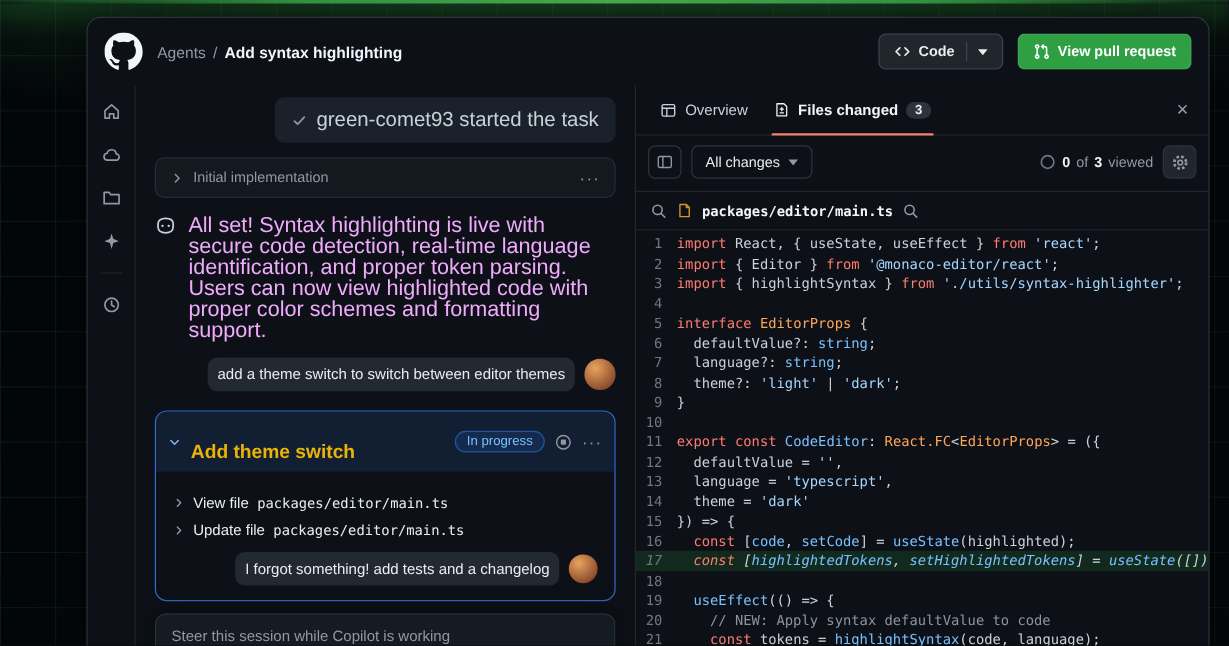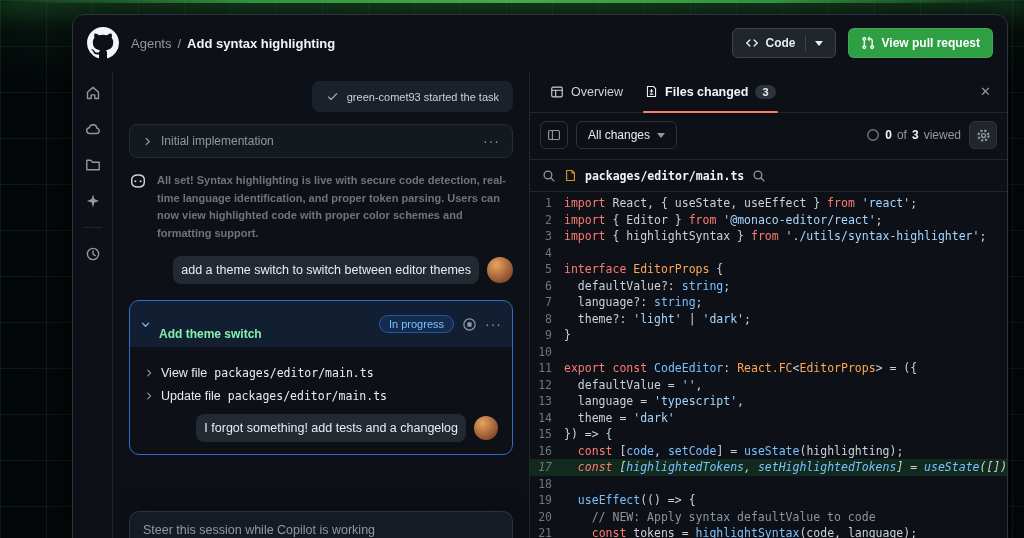--- a/index.html
+++ b/index.html
@@ -45,41 +45,41 @@
   .rail { width:40px; border-right:1px solid #21262d; display:flex; flex-direction:column;
     align-items:center; padding-top:8px; gap:8px; flex-shrink:0; }
   .rail-btn { width:28px; height:28px; display:flex; align-items:center; justify-content:center;
     color:#9198a1; border-radius:6px; cursor:pointer; }
   .rail-div { width:18px; height:1px; background:#21262d; margin:4px 0; }
 
   
   .chat { flex:1; min-width:0; display:flex; flex-direction:column; padding:6px 16px 0; overflow:hidden; }
   .task-pill-row { display:flex; justify-content:flex-end; margin-top:4px; }
   .task-pill { display:flex; align-items:center; gap:8px; background:#1b212a; border-radius:8px;
-    padding:9px 14px; font-size:11px; color:#c9d1d9; }
+    padding:9px 14px; font-size:17px; color:#c9d1d9; }
   .copilot-row { display:flex; align-items:center; gap:9px; margin-top:16px; font-size:12.5px; color:#e6edf3; }
   .cop-icon { width:18px; height:18px; color:#c9d1d9; }
   .collapsed-box { margin-top:12px; display:flex; align-items:center; gap:8px;
     border:1px solid #262c36; background:#141920; border-radius:8px; padding:8px 12px;
     font-size:12px; color:#9198a1; }
   .collapsed-box .grow { flex:1; }
   .dots { color:#9198a1; font-size:14px; letter-spacing:1px; cursor:pointer; }
   .summary-row { display:flex; gap:10px; margin-top:14px; }
-  .summary-text { font-size:11px; line-height:17.5px; color:#737373;font-weight:bold; }
+  .summary-text { font-size:18px; line-height:17.5px; color:#f0abfc; }
   .user-row { display:flex; justify-content:flex-end; align-items:center; gap:8px; margin-top:14px; }
   .user-bubble { background:#232931; border-radius:8px; padding:7px 8px; font-size:12.5px; color:#e6edf3; }
   .avatar { width:26px; height:26px; border-radius:50%; flex-shrink:0;
     background:radial-gradient(circle at 35% 30%, #e8a35c, #8a4b2d 75%); }
 
   
   .card { margin-top:16px; border:1px solid #316dca; border-radius:10px; overflow:hidden;
     background:#0d1117; }
   .card-hdr { background:rgba(56,139,253,0.12); display:flex; align-items:center; gap:8px;
     padding:6px 10px; }
-  .card-title { font-size:12px; font-weight:600; color:#86efac;margin-top:20px; }
+  .card-title { font-size:16px; font-weight:600; color:#eab308;margin-top:20px; }
   .card-hdr .grow { flex:1; }
   .status-badge { font-size:11px; color:#79c0ff; border:1px solid rgba(56,139,253,0.45);
     background:rgba(31,111,235,0.15); border-radius:999px; padding:2px 9px; }
   .card-body { padding:10px 14px 12px; font-size:12.5px; color:#e6edf3; }
   .step-row { display:flex; align-items:center; gap:7px; margin-top:9px; }
   .step-path { font-family:"DejaVu Sans Mono",monospace; font-size:11.5px; }
   .note { margin-top:11px; line-height:16px; }
   .chev { color:#9198a1; }
 
   
@@ -382,21 +382,21 @@
               <div class="code-line"><span class="ln">6</span><span><span class="tk-pl">  defaultValue?: </span><span class="tk-fn">string</span><span class="tk-pl">;</span></span></div>
               <div class="code-line"><span class="ln">7</span><span><span class="tk-pl">  language?: </span><span class="tk-fn">string</span><span class="tk-pl">;</span></span></div>
               <div class="code-line"><span class="ln">8</span><span><span class="tk-pl">  theme?: </span><span class="tk-str">'light'</span><span class="tk-pl"> | </span><span class="tk-str">'dark'</span><span class="tk-pl">;</span></span></div>
               <div class="code-line"><span class="ln">9</span><span><span class="tk-pl">}</span></span></div>
               <div class="code-line"><span class="ln">10</span><span>&nbsp;</span></div>
               <div class="code-line"><span class="ln">11</span><span><span class="tk-kw">export</span><span class="tk-pl"> </span><span class="tk-kw">const</span><span class="tk-pl"> </span><span class="tk-fn">CodeEditor</span><span class="tk-pl">: </span><span class="tk-typ">React.FC</span><span class="tk-pl">&lt;</span><span class="tk-typ">EditorProps</span><span class="tk-pl">&gt; = ({</span></span></div>
               <div class="code-line"><span class="ln">12</span><span><span class="tk-pl">  defaultValue = </span><span class="tk-str">''</span><span class="tk-pl">,</span></span></div>
               <div class="code-line"><span class="ln">13</span><span><span class="tk-pl">  language = </span><span class="tk-str">'typescript'</span><span class="tk-pl">,</span></span></div>
               <div class="code-line"><span class="ln">14</span><span><span class="tk-pl">  theme = </span><span class="tk-str">'dark'</span></span></div>
               <div class="code-line"><span class="ln">15</span><span><span class="tk-pl">}) =&gt; {</span></span></div>
-              <div class="code-line"><span class="ln">16</span><span><span class="tk-pl">  </span><span class="tk-kw">const</span><span class="tk-pl"> [</span><span class="tk-fn">code</span><span class="tk-pl">, </span><span class="tk-fn">setCode</span><span class="tk-pl">] = </span><span class="tk-fn">useState</span><span class="tk-pl">(highlighting);</span></span></div>
+              <div class="code-line"><span class="ln">16</span><span><span class="tk-pl">  </span><span class="tk-kw">const</span><span class="tk-pl"> [</span><span class="tk-fn">code</span><span class="tk-pl">, </span><span class="tk-fn">setCode</span><span class="tk-pl">] = </span><span class="tk-fn">useState</span><span class="tk-pl">(highlighted);</span></span></div>
               <div class="code-line add"><span class="ln">17</span><span><span class="tk-pl">  </span><span class="tk-kw">const</span><span class="tk-pl"> [</span><span class="tk-fn">highlightedTokens</span><span class="tk-pl">, </span><span class="tk-fn">setHighlightedTokens</span><span class="tk-pl">] = </span><span class="tk-fn">useState</span><span class="tk-pl">([]);</span></span></div>
               <div class="code-line"><span class="ln">18</span><span>&nbsp;</span></div>
               <div class="code-line"><span class="ln">19</span><span><span class="tk-pl">  </span><span class="tk-fn">useEffect</span><span class="tk-pl">(() =&gt; {</span></span></div>
               <div class="code-line"><span class="ln">20</span><span><span class="tk-cm">    // NEW: Apply syntax defaultValue to code</span></span></div>
               <div class="code-line"><span class="ln">21</span><span><span class="tk-pl">    </span><span class="tk-kw">const</span><span class="tk-pl"> tokens = </span><span class="tk-fn">highlightSyntax</span><span class="tk-pl">(code, language);</span></span></div>
             </div>
         </div>
       </div>
 
     </div>

